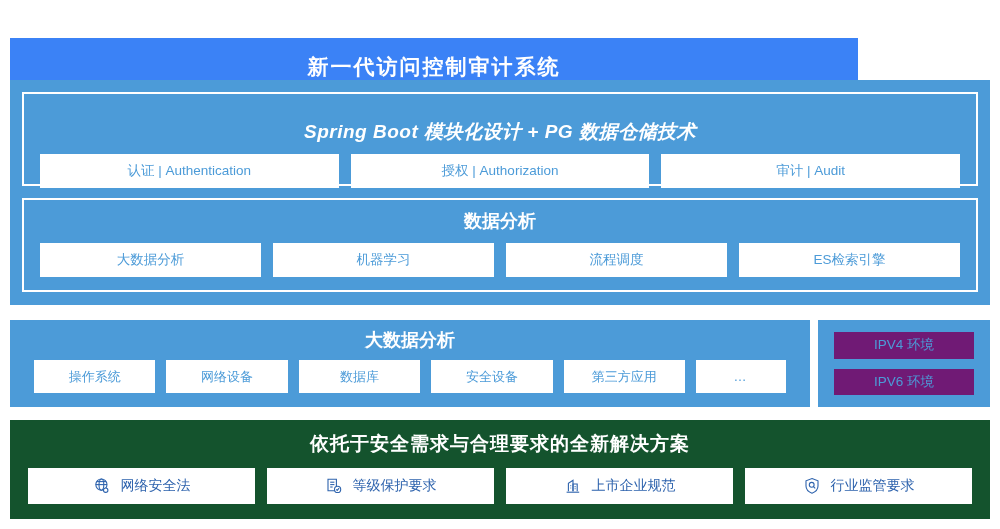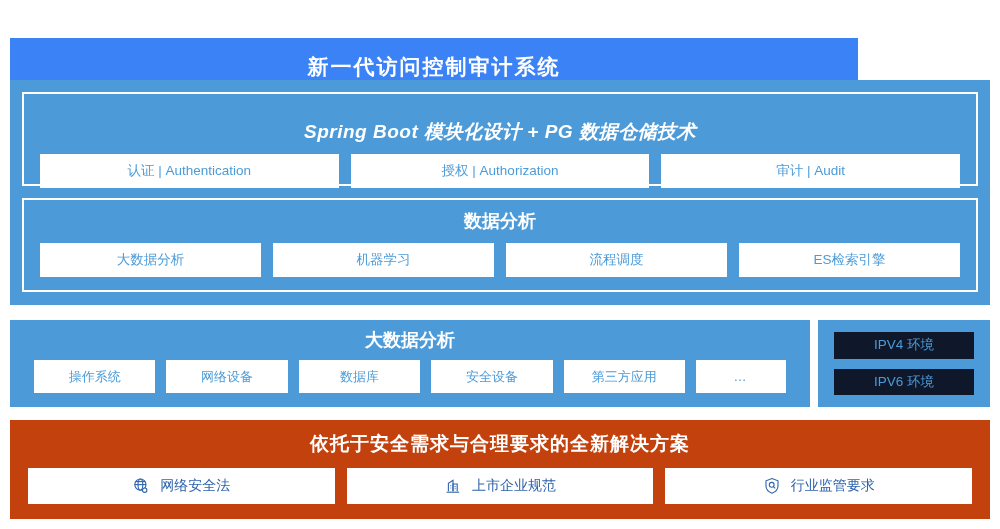--- a/index.html
+++ b/index.html
@@ -57,21 +57,21 @@
     left: 818px;
     top: 320px;
     width: 172px;
     height: 87px;
   }
   .panel-bottom {
     left: 10px;
     top: 420px;
     width: 980px;
     height: 99px;
-    background: #c2410c;
+    background: #14532d;
   }
 
   
   .group {
     position: absolute;
     border: 2px solid #ffffff;
     box-sizing: border-box;
   }
   .group-spring {
     left: 22px;
@@ -149,21 +149,21 @@
   
   .side-inner {
     padding: 12px 16px;
     display: flex;
     flex-direction: column;
     gap: 10px;
     box-sizing: border-box;
     height: 100%;
   }
   .side-chip {
-    background: #0f172a;
+    background: #701a75;
     flex: 1 1 0;
     display: flex;
     align-items: center;
     justify-content: center;
     color: #4c9bd8;
     font-size: 13.5px;
   }
 
   
   .bottom-title {
@@ -261,20 +261,33 @@
           <circle cx="8.4" cy="7.6" r="5.6"></circle>
           <ellipse cx="8.4" cy="7.6" rx="2.4" ry="5.6"></ellipse>
           <line x1="2.8" y1="7.6" x2="14" y2="7.6"></line>
           <line x1="3.6" y1="4.6" x2="13.2" y2="4.6"></line>
           <circle cx="12.7" cy="13.2" r="2.2" fill="#ffffff"></circle>
         </svg>
       </span>
       <span>网络安全法</span>
     </div>
 
+    <div class="bottom-chip">
+      <span class="icon-wrap">
+        <svg width="18" height="18" viewBox="0 0 18 18" fill="none" stroke="#2e63ad" stroke-width="1.1">
+          <path d="M3 2.2 h8.4 v11.6 h-8.4 z"></path>
+          <line x1="5.2" y1="5.2" x2="9.4" y2="5.2"></line>
+          <line x1="5.2" y1="7.6" x2="9.4" y2="7.6"></line>
+          <line x1="5.2" y1="10" x2="7.6" y2="10"></line>
+          <circle cx="12.6" cy="12.4" r="3.1" fill="#ffffff"></circle>
+          <polyline points="11.2,12.4 12.2,13.4 14.1,11.2"></polyline>
+        </svg>
+      </span>
+      <span>等级保护要求</span>
+    </div>
 
     <div class="bottom-chip">
       <span class="icon-wrap">
         <svg width="18" height="18" viewBox="0 0 18 18" fill="none" stroke="#2e63ad" stroke-width="1.1">
           <path d="M4.4 14.2 V6.2 L9 3.2 V14.2"></path>
           <path d="M9 14.2 V7 L13.2 7 V14.2"></path>
           <line x1="2.6" y1="15.2" x2="15.2" y2="15.2"></line>
           <line x1="6.4" y1="8.6" x2="7.2" y2="8.6"></line>
           <line x1="6.4" y1="11" x2="7.2" y2="11"></line>
           <line x1="10.6" y1="9.6" x2="11.6" y2="9.6"></line>

